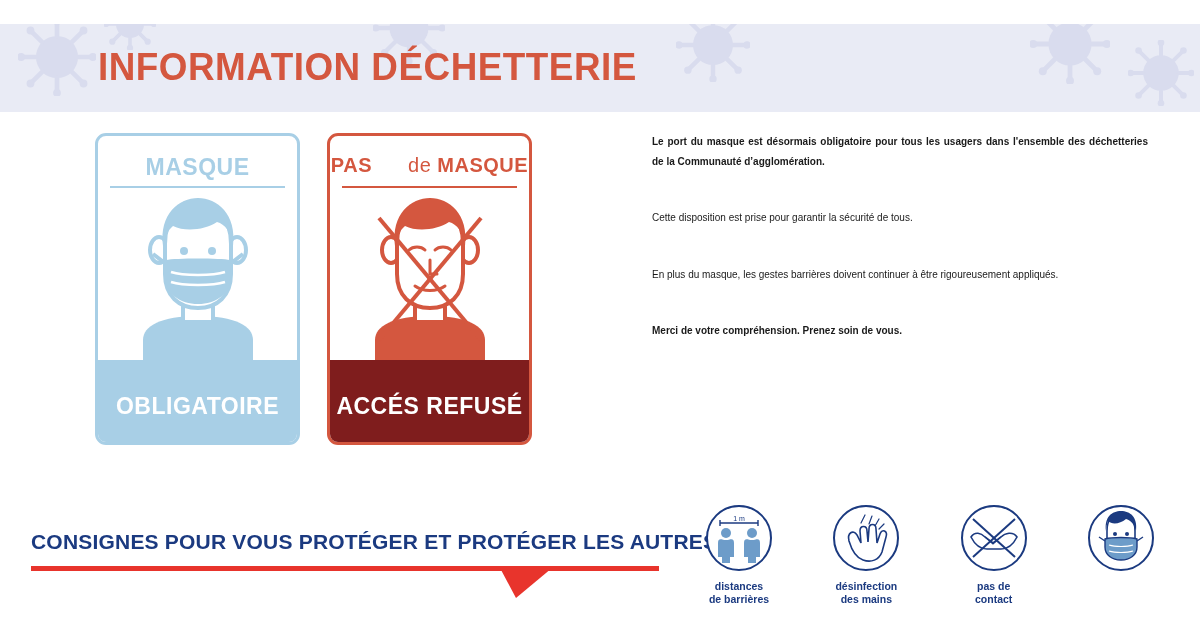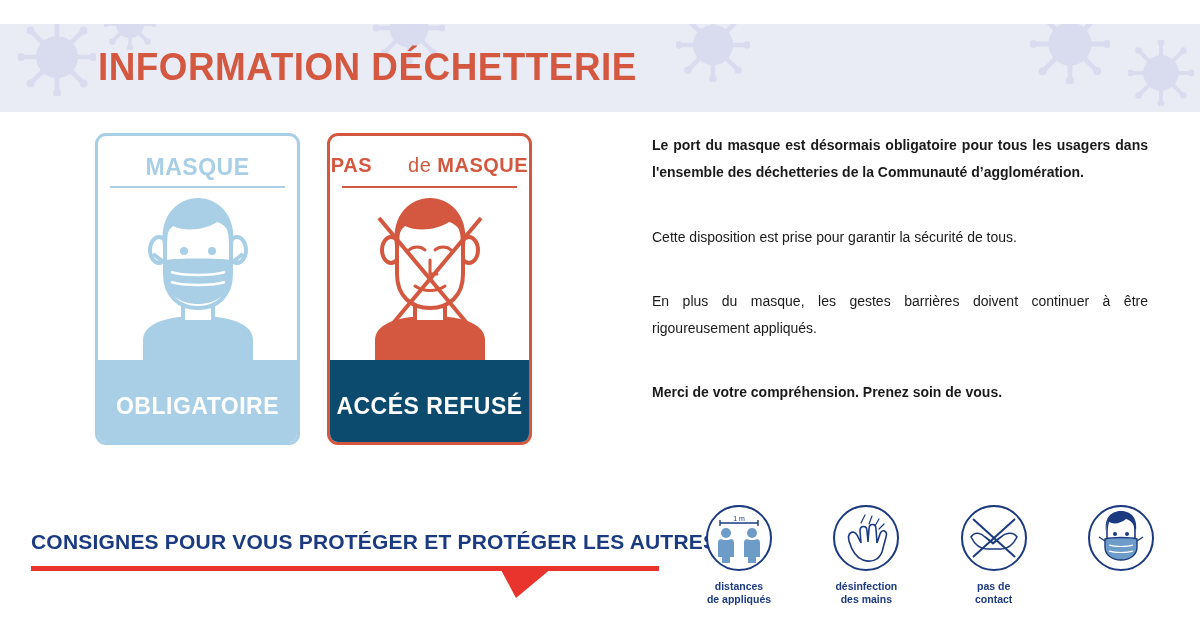--- a/index.html
+++ b/index.html
@@ -84,21 +84,21 @@
   .card.blue .title-rule { background: #a8cfe6; }
   .card.red .title-rule { background: #d4573f; }
 
   .card-footer {
     position: absolute;
     left: 0; bottom: 0;
     width: 100%;
     height: 82px;
   }
   .card.blue .card-footer { background: #a8cfe6; }
-  .card.red .card-footer { background: #0c4a6e; }
+  .card.red .card-footer { background: #7f1d1d; }
   .card-footer-label {
     position: absolute;
     left: 0; bottom: 22px;
     width: 100%;
     text-align: center;
     color: #ffffff;
     font-size: 23px;
     font-weight: bold;
     letter-spacing: 0.5px;
   }
@@ -110,21 +110,21 @@
   }
   .card-figure svg { display: block; margin: 0 auto; }
 
   
   .text-block {
     position: absolute;
     left: 652px; top: 132px;
     width: 496px;
   }
   .para {
-    font-size: 14px;
+    font-size: 10px;
     line-height: 1.95;
     color: #1a1a1a;
     text-align: justify;
   }
   .para.bold { font-weight: bold; }
   .para + .para { margin-top: 37px; }
   .banner-text {
     position: absolute;
     left: 31px; top: 530px;
     font-size: 21px;
@@ -429,21 +429,21 @@
           <path d="M12 16 L50 16" stroke="#1b3a80" stroke-width="1.4"></path>
           <path d="M12 13 L12 19 M50 13 L50 19" stroke="#1b3a80" stroke-width="1.4"></path>
           <circle cx="18" cy="26" r="5" fill="#6d9cc9"></circle>
           <path d="M10 36 C10 30 14 33 18 33 C22 33 26 30 26 36 L26 50 L22 50 L22 56 L14 56 L14 50 L10 50 Z" fill="#6d9cc9"></path>
           <circle cx="44" cy="26" r="5" fill="#6d9cc9"></circle>
           <path d="M36 36 C36 30 40 33 44 33 C48 33 52 30 52 36 L52 50 L48 50 L48 56 L40 56 L40 50 L36 50 Z" fill="#6d9cc9"></path>
         </svg>
       </div>
       <div class="picto-label">
         <span>distances</span><br>
-        <span>de appliqués</span>
+        <span>de barrières</span>
       </div>
     </div>
 
     <div class="picto">
       <div class="picto-circle">
         <svg width="62" height="62" viewBox="0 0 62 62">
           <g stroke="#1b3a80" stroke-width="1.2" fill="none" stroke-linecap="round">
             <line x1="30" y1="8" x2="26" y2="16"></line>
             <line x1="37" y1="9" x2="34" y2="17"></line>
             <line x1="44" y1="12" x2="40" y2="19"></line>

